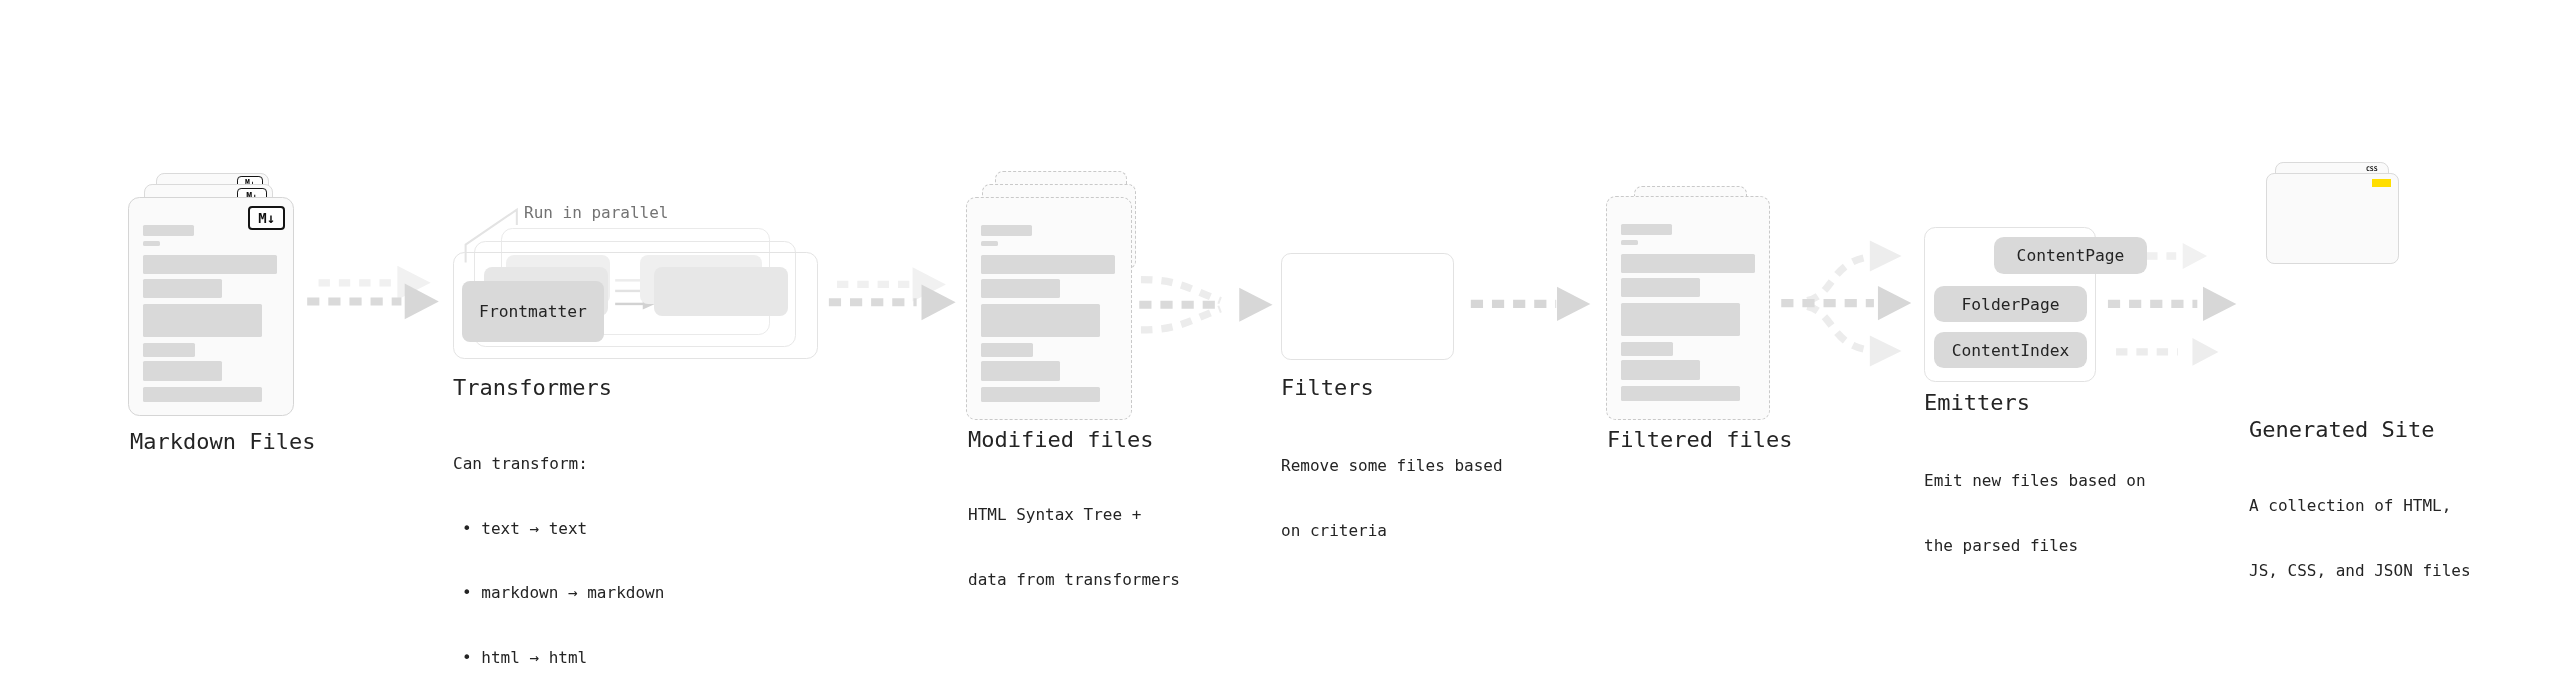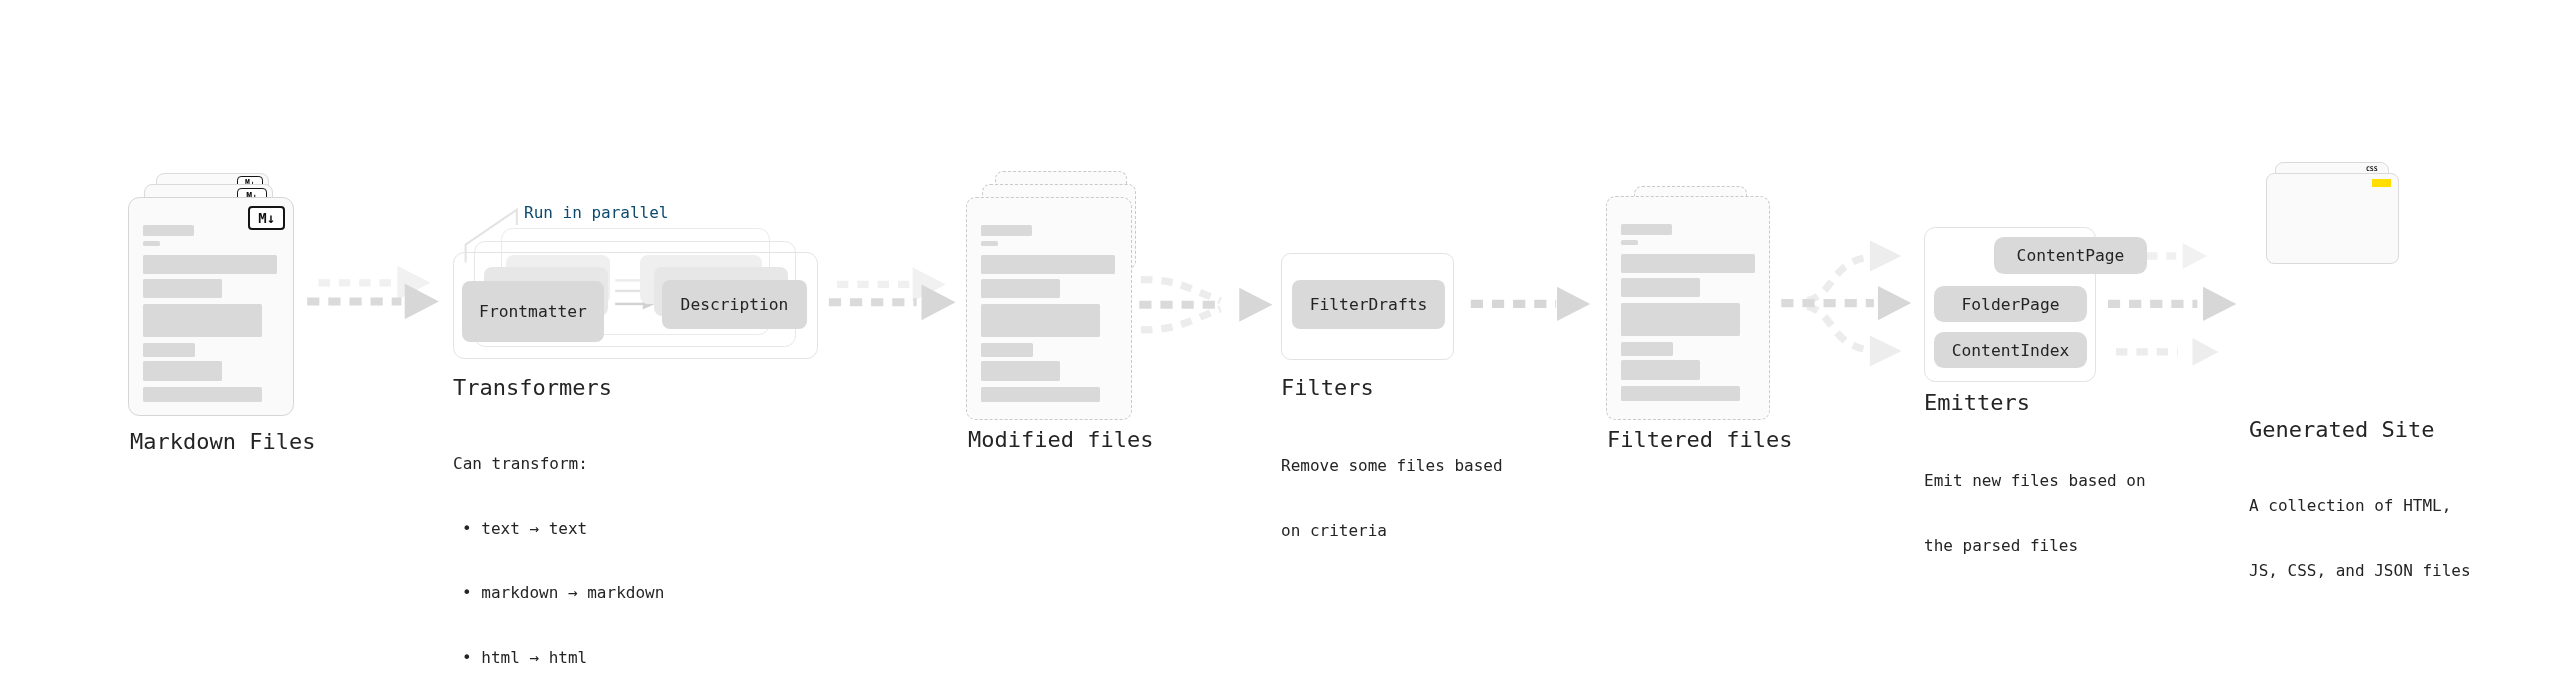--- a/index.html
+++ b/index.html
@@ -45,21 +45,21 @@
   .g1{background:#e7e7e7;}
   .g2{background:#efefef;}
 
   
   .frame{position:absolute;box-sizing:border-box;background:#ffffff;border:1.6px solid #e2e2e2;border-radius:11.4px;}
 
   
   .heading{position:absolute;font-size:22px;line-height:26px;white-space:pre;color:#242424;}
   .desc{position:absolute;font-size:16px;line-height:21.5px;white-space:pre;color:#242424;}
   .desc .indent{margin-left:9px;}
-  .annotation{position:absolute;font-size:16px;white-space:pre;color:#0c4a6e;}
+  .annotation{position:absolute;font-size:16px;white-space:pre;color:#737373;}
 
   
   svg .dash-main{stroke:#dadada;stroke-width:10;stroke-dasharray:15 11;fill:none;}
   svg .dash-dark{stroke:#d6d6d6;stroke-width:10;stroke-dasharray:15 11;fill:none;}
   svg .dash-ghost{stroke:#f0f0f0;stroke-width:9;stroke-dasharray:14 11;fill:none;}
   svg .dash-lite{stroke:#ececec;stroke-width:9;stroke-dasharray:14 11;fill:none;}
   svg .head-main{fill:#d7d7d7;}
   svg .head-ghost{fill:#f1f1f1;}
   svg .head-lite{fill:#ededed;}
   svg .leader{stroke:#e3e3e3;stroke-width:2.5;fill:none;}
@@ -151,21 +151,20 @@
   <div class="tbox" style="left:501px;top:228px;width:269px;height:107px;border-color:#eaeaea;"></div>
   <div class="tbox" style="left:474px;top:241px;width:322px;height:106px;border-color:#e7e7e7;"></div>
   <div class="tbox" style="left:453px;top:252px;width:365px;height:107px;border-color:#e3e3e3;"></div>
 
   <div class="ghost g2" style="left:506px;top:255px;width:104px;height:49px;"></div>
   <div class="ghost g1" style="left:484px;top:267px;width:124px;height:49px;"></div>
   <div class="pill" style="left:462px;top:281px;width:142px;height:61px;">Frontmatter</div>
 
   <div class="ghost g2" style="left:640px;top:255px;width:122px;height:49px;"></div>
   <div class="ghost g1" style="left:654px;top:267px;width:134px;height:49px;"></div>
-  <div class="pill" style="left:662px;top:280px;width:145px;height:49px;">Description</div>
 
   <div class="heading" style="left:453px;top:375px;">Transformers</div>
   <div class="desc" style="left:453px;top:410px;">
     <div>Can transform:</div>
     <div class="indent">• text → text</div>
     <div class="indent">• markdown → markdown</div>
     <div class="indent">• html → html</div>
   </div>
 
   <div class="card dashed back" style="left:995px;top:171px;width:132px;height:81px;"></div>
@@ -174,23 +173,26 @@
       <div class="skel-bar" style="top: 27px; width: 51px; height: 11.4px;"></div>
       <div class="skel-bar" style="top: 43px; width: 17px; height: 4.9px;"></div>
       <div class="skel-bar" style="top: 57px; width: 134px; height: 18.7px;"></div>
       <div class="skel-bar" style="top: 81px; width: 79px; height: 18.7px;"></div>
       <div class="skel-bar" style="top: 106px; width: 119px; height: 32.5px;"></div>
       <div class="skel-bar" style="top: 145px; width: 52px; height: 14px;"></div>
       <div class="skel-bar" style="top: 163px; width: 79px; height: 19.5px;"></div>
       <div class="skel-bar" style="top: 189px; width: 119px; height: 14.6px;"></div>
     </div>
   <div class="heading" style="left:968px;top:427px;">Modified files</div>
+  <div class="desc" style="left:968px;top:461px;">
+    <div>HTML Syntax Tree +</div>
+    <div>data from transformers</div>
+  </div>
 
   <div class="frame" style="left:1281px;top:253px;width:173px;height:107px;border-radius:9.8px;"></div>
-  <div class="pill" style="left:1292px;top:280px;width:153px;height:49px;">FilterDrafts</div>
   <div class="heading" style="left:1281px;top:375px;">Filters</div>
   <div class="desc" style="left:1281px;top:412px;">
     <div>Remove some files based</div>
     <div>on criteria</div>
   </div>
 
   <div class="card dashed back" style="left:1634px;top:186px;width:113px;height:81px;"></div>
   <div class="card dashed" style="left:1606px;top:196px;width:164px;height:224px;">
       <div class="skel-bar" style="top: 27px; width: 51px; height: 11.4px;"></div>
       <div class="skel-bar" style="top: 43px; width: 17px; height: 4.9px;"></div>

